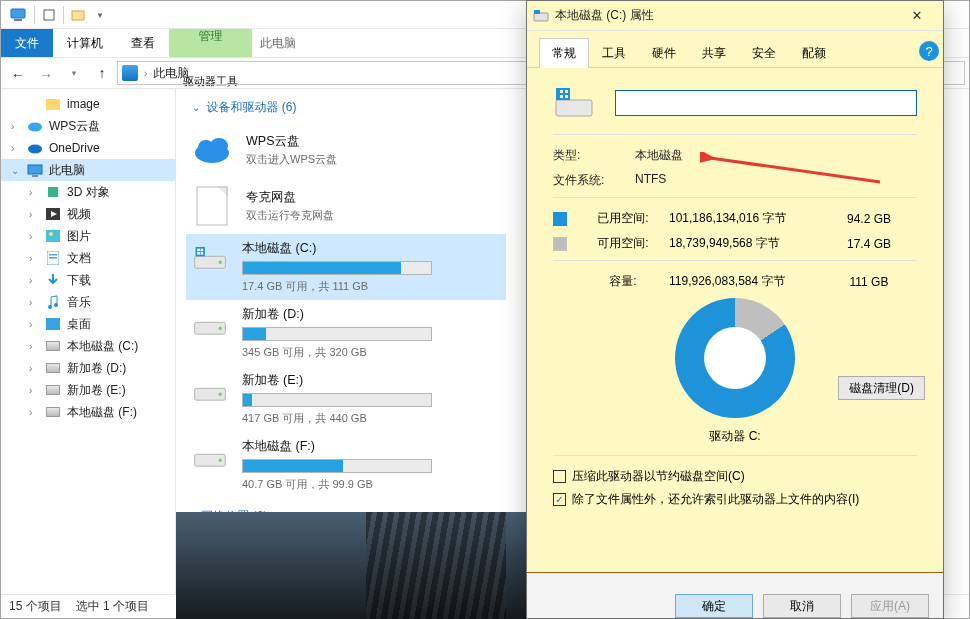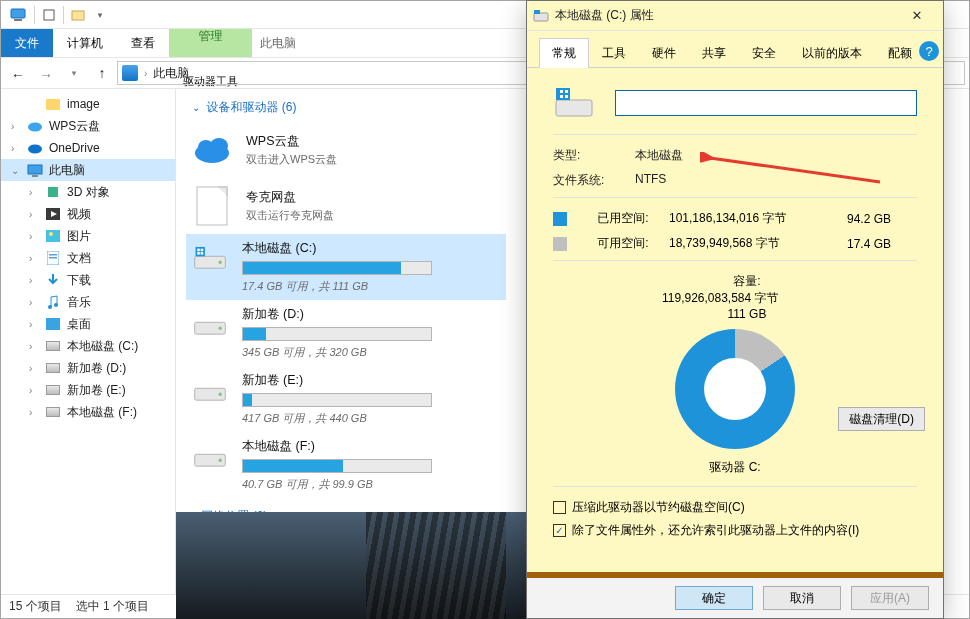--- a/index.html
+++ b/index.html
@@ -47,21 +47,21 @@
 .vitem .big-ic { width: 44px; height: 44px; display: flex; align-items: center; justify-content: center; }
 .vitem .txts .t1 { font-size: 12.5px; color: #111; }
 .vitem .txts .t2 { font-size: 11px; color: #6b6b6b; margin-top: 2px; }
 .drive-item { display: flex; align-items: flex-start; gap: 12px; padding: 6px 4px; width: 320px; }
 .drive-item.sel { background: #cde8ff; }
 .drive-item .d-ic { width: 40px; height: 36px; display: flex; align-items: center; justify-content: center; }
 .drive-body { flex: 1; }
 .drive-body .nm { font-size: 12.5px; color: #111; margin-bottom: 4px; }
 .bar-out { width: 190px; height: 14px; border: 1px solid #b5b5b5; background: #eaeaea; position: relative; }
 .bar-in { position: absolute; left: 0; top: 0; bottom: 0; background: #27a3e2; }
-.drive-body .sub { font-size: 11px; color: #6b6b6b; margin-top: 4px; font-style: italic; }
+.drive-body .sub { font-size: 11px; color: #6b6b6b; margin-top: 4px; }
 
 .status-bar { height: 24px; border-top: 1px solid #e5e5e5; display: flex; align-items: center; padding: 0 8px; gap: 14px; font-size: 12px; color: #333; }
 
 
 .wallpaper { position: absolute; left: 176px; top: 512px; width: 350px; height: 107px; background: linear-gradient(180deg,#4a5f73 0%, #2a3640 60%, #161b20 100%); }
 .wallpaper:after { content:""; position:absolute; right:20px; top:0; width:140px; height:100%; background: repeating-linear-gradient(100deg, rgba(10,10,10,.5) 0 6px, rgba(50,50,50,.3) 6px 11px); }
 
 
 .dialog { position: absolute; left: 526px; top: 0; width: 418px; height: 619px; background: #fef9c3; border: 1px solid #707070; box-shadow: 0 6px 24px rgba(0,0,0,.25); }
 .dlg-title { height: 30px; display: flex; align-items: center; padding: 0 6px; border-bottom: 1px solid #e5e5e5; }
@@ -88,21 +88,21 @@
 
 .donut-wrap { display: flex; flex-direction: column; align-items: center; margin: 8px 0 10px 0; position: relative; }
 .donut { width: 120px; height: 120px; border-radius: 50%; background: conic-gradient(#bfbfbf 0deg 56deg, #1f93d9 56deg 360deg); display: flex; align-items: center; justify-content: center; }
 .donut:after { content:""; width: 62px; height: 62px; border-radius: 50%; background: #fff; }
 .drv-lab { margin-top: 10px; font-size: 12px; }
 .clean-btn { position: absolute; right: -8px; top: 78px; height: 24px; padding: 0 10px; font-size: 12px; border: 1px solid #adadad; background: #e9e9e9; display: flex; align-items: center; }
 
 .chk-row { display: flex; align-items: center; font-size: 12px; margin: 6px 0; gap: 6px; }
 .chk { width: 13px; height: 13px; border: 1px solid #333; display: flex; align-items: center; justify-content: center; font-size: 10px; color: #1a6fc9; }
 
-.dlg-footer { position: absolute; left: 0; right: 0; bottom: 0; height: 46px; border-top: 6px solid #a16207; display: flex; align-items: center; justify-content: flex-end; gap: 10px; padding: 0 14px; background: #f3f3f3; }
+.dlg-footer { position: absolute; left: 0; right: 0; bottom: 0; height: 46px; border-top: 1px solid #a16207; display: flex; align-items: flex-end; justify-content: flex-end; gap: 10px; padding: 0 14px; background: #f3f3f3; }
 .btn { min-width: 78px; height: 24px; border: 1px solid #adadad; background: #e9e9e9; font-size: 12px; display: flex; align-items: center; justify-content: center; }
 .btn.primary { background: #cfe6f7; border-color: #6aa9d8; }
 .btn.disabled { color: #9a9a9a; }
 
 
 .arrow { position: absolute; pointer-events: none; }
 
 
 .help { position: absolute; right: 4px; top: 40px; width: 20px; height: 20px; border-radius: 50%; background: #1f93d9; color: #fff; display: flex; align-items: center; justify-content: center; font-size: 13px; }
 
@@ -418,21 +418,20 @@
     <div class="dlg-close">✕</div>
   </div>
   <div class="help">?</div>
 
   <div class="dlg-tabs" id="dlg-tabs">
       <div class="dlg-tab active">常规</div>
       <div class="dlg-tab">工具</div>
       <div class="dlg-tab">硬件</div>
       <div class="dlg-tab">共享</div>
       <div class="dlg-tab">安全</div>
-      <div class="dlg-tab">以前的版本</div>
       <div class="dlg-tab">配额</div>
     </div>
 
   <div class="dlg-body">
     <div class="dlg-row">
       <div class="dlg-ic">
         <svg width="40" height="34">
             <rect x="2" y="14" width="36" height="16" rx="2" fill="#e7e7e7" stroke="#a9a9a9"></rect>
             <rect x="2" y="2" width="14" height="12" fill="#1f93d9"></rect>
             <rect x="6" y="4" width="3" height="3" fill="#fff"></rect>
@@ -459,21 +458,21 @@
       <div class="bytes">101,186,134,016 字节</div>
       <div class="gb">94.2 GB</div>
     </div>
     <div class="use-row">
       <div class="sq grey"></div>
       <div class="lab">可用空间:</div>
       <div class="bytes">18,739,949,568 字节</div>
       <div class="gb">17.4 GB</div>
     </div>
     <div class="dlg-sep"></div>
-    <div class="use-row" style="padding-left:24px;flex-direction:column;">
+    <div class="use-row" style="padding-left:24px;">
       <div class="lab">容量:</div>
       <div class="bytes">119,926,083,584 字节</div>
       <div class="gb">111 GB</div>
     </div>
 
     <div class="donut-wrap">
       <div class="donut"></div>
       <div class="drv-lab">驱动器 C:</div>
       <div class="clean-btn">磁盘清理(D)</div>
     </div>

